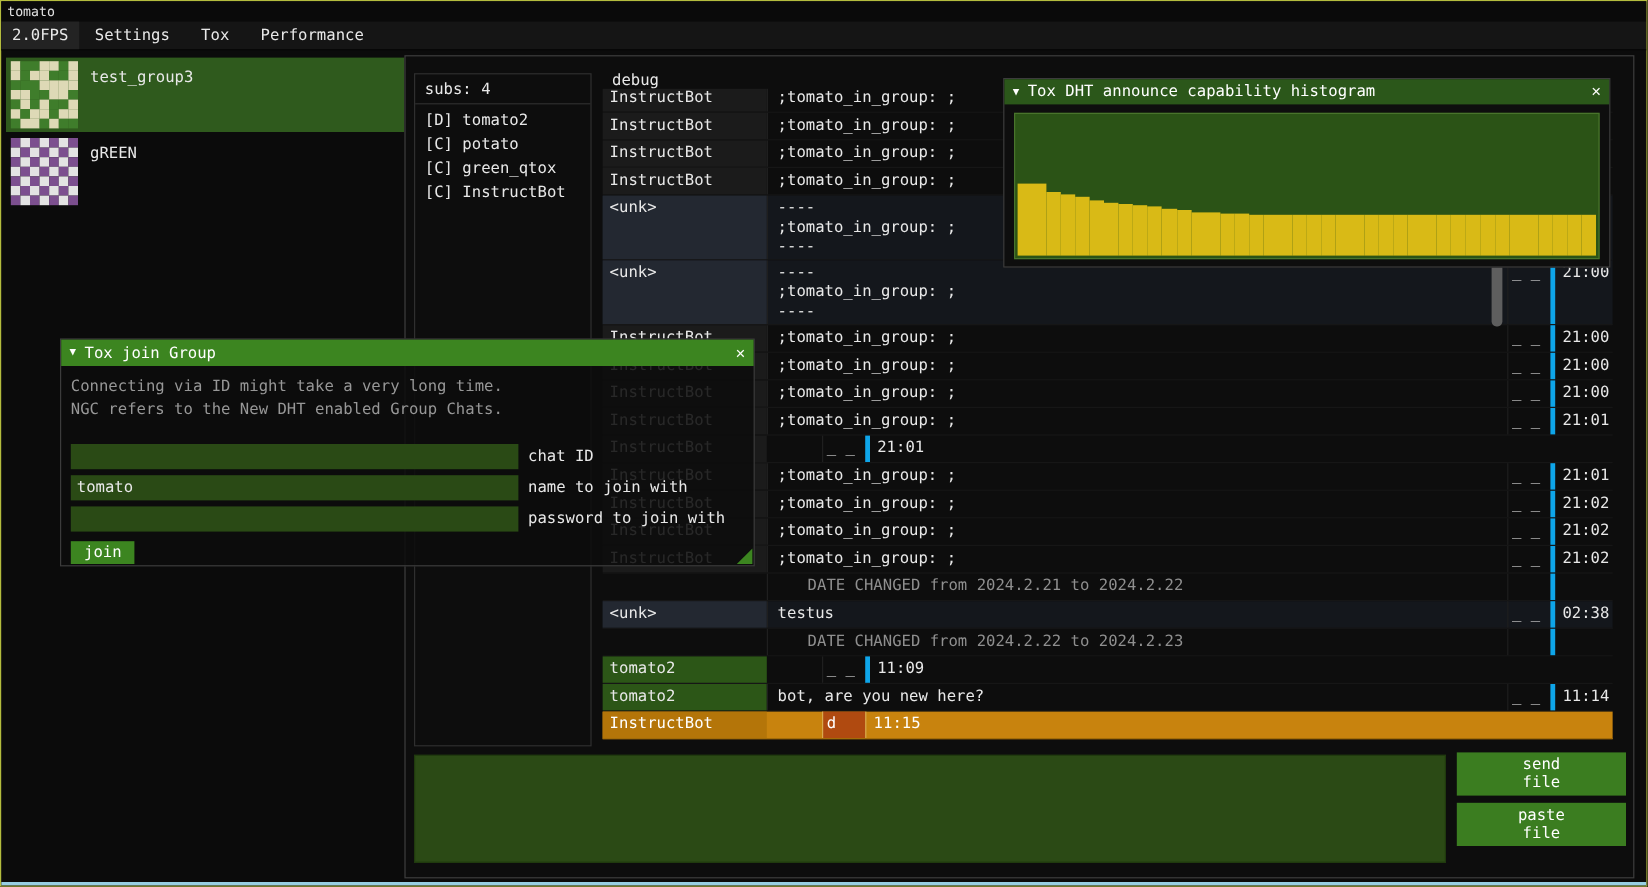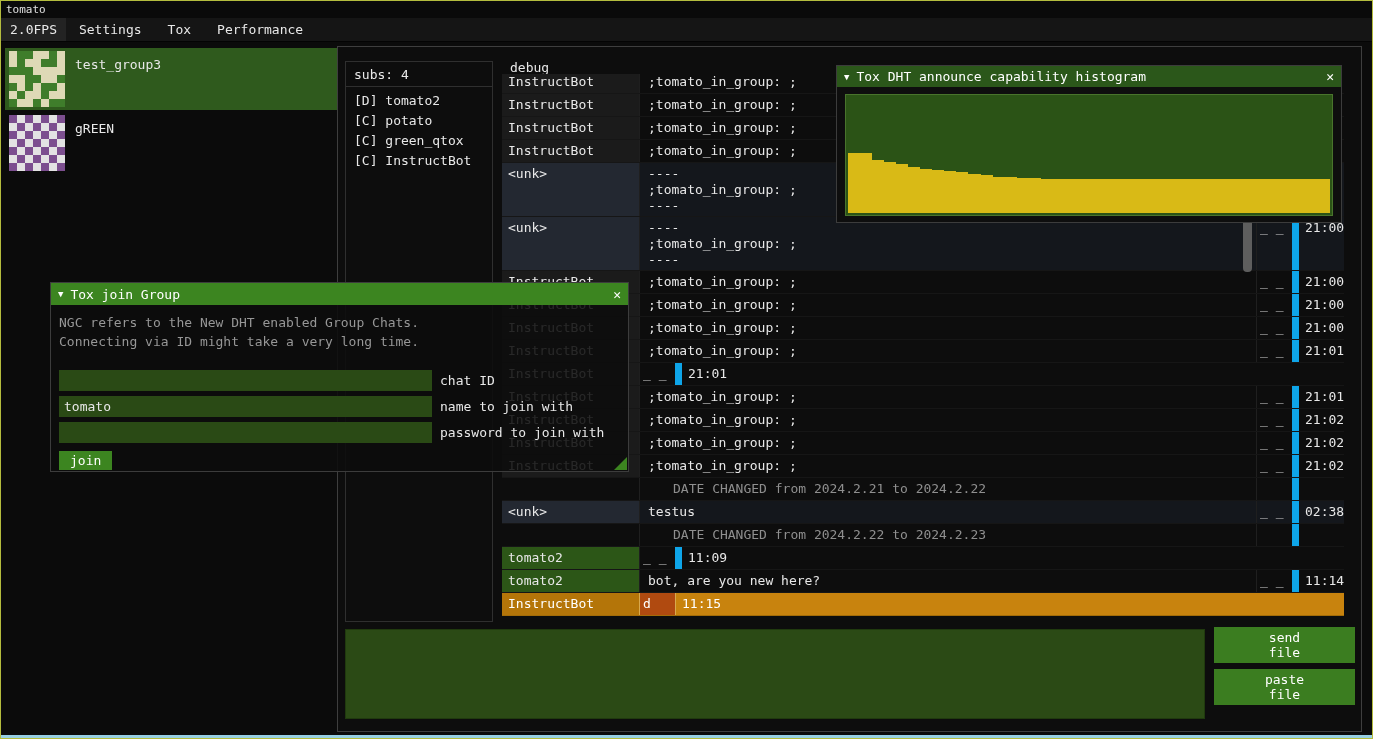--- a/index.html
+++ b/index.html
@@ -25,22 +25,22 @@
   .subs-header{padding:5px 8px 4px;border-bottom:1px solid #2f2f2f;}
   .member-list{margin-top:4px;}
   .member{padding:1px 8px;line-height:18px;}
   .chat-tab{position:absolute;left:172px;top:13px;}
 
   .messages{position:absolute;left:164px;top:27px;width:842px;height:546px;overflow:hidden;}
   .messages .m-row:first-child{margin-top:-3px;}
   .m-row{display:flex;min-height:23px;box-sizing:border-box;border-bottom:1px solid #161616;line-height:16px;}
   .c-name{width:137px;flex:none;padding:3px 6px 2px;box-sizing:border-box;overflow:hidden;}
   .c-msg{flex:1;padding:3px 8px 2px;box-sizing:border-box;white-space:pre-line;border-left:1px solid #1f1f1f;overflow:hidden;}
-  .c-flags{width:36px;flex:none;padding:3px 3px 2px;box-sizing:border-box;border-left:1px solid #1f1f1f;color:#cfcfcf;}
-  .c-time{width:52px;flex:none;padding:3px 0 2px 6px;box-sizing:border-box;border-left:7px solid #0ea5e9;}
+  .c-flags{width:36px;flex:none;padding:3px 3px 2px;box-sizing:border-box;border-left:1px solid #1f1f1f;color:#cfcfcf;margin-left:46px;}
+  .c-time{width:52px;flex:none;padding:3px 0 2px 6px;box-sizing:border-box;border-left:4px solid #0ea5e9;}
   .v-bot .c-name{background:#1b1b1b;}
   .v-unk{background:#14171c;}
   .v-unk .c-name{background:#232831;}
   .v-self .c-name{background:#2c5617;}
   .v-highlight{background:#c8830e;color:#fff;border-bottom:1px solid #a36c08;}
   .v-highlight .c-name{background:#b47509;}
   .v-highlight .c-flags{background:#b04a10;color:#fff;border-left:1px solid #d8a94e;}
   .v-highlight .c-msg,.v-highlight .c-time{border-left:1px solid #d8a94e;}
   .date-row .c-msg{color:#8f8f8f;padding-left:33px;}
   .chat-scrollbar{position:absolute;left:905px;top:150px;width:9px;height:75px;background:#5e5e5e;border-radius:4px;z-index:2;}
@@ -408,22 +408,22 @@
     </div>
   </div>
 
   <div class="fwin win-join">
     <div class="wtitle">
       <span class="collapse">▼</span>
       <span>Tox join Group</span>
       <span class="wclose">✕</span>
     </div>
     <div class="jbody">
+      <div class="jinfo">Connecting via ID might take a very long time.</div>
       <div class="jinfo">NGC refers to the New DHT enabled Group Chats.</div>
-      <div class="jinfo">Connecting via ID might take a very long time.</div>
       <div class="frow first">
         <input class="jinput" value="" style="">
         <span class="flabel">chat ID</span>
       </div>
       <div class="frow">
         <input class="jinput" value="tomato" style="">
         <span class="flabel">name to join with</span>
       </div>
       <div class="frow">
         <input class="jinput" value="" style="">

